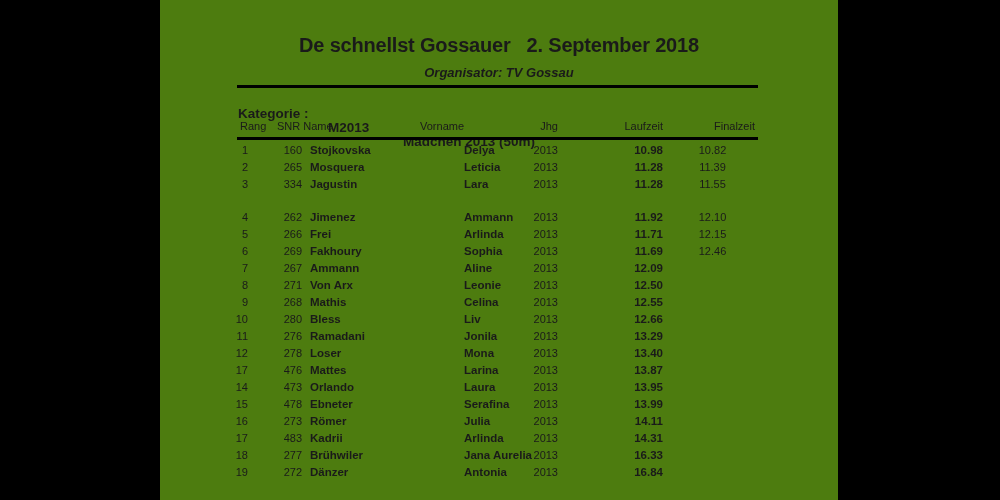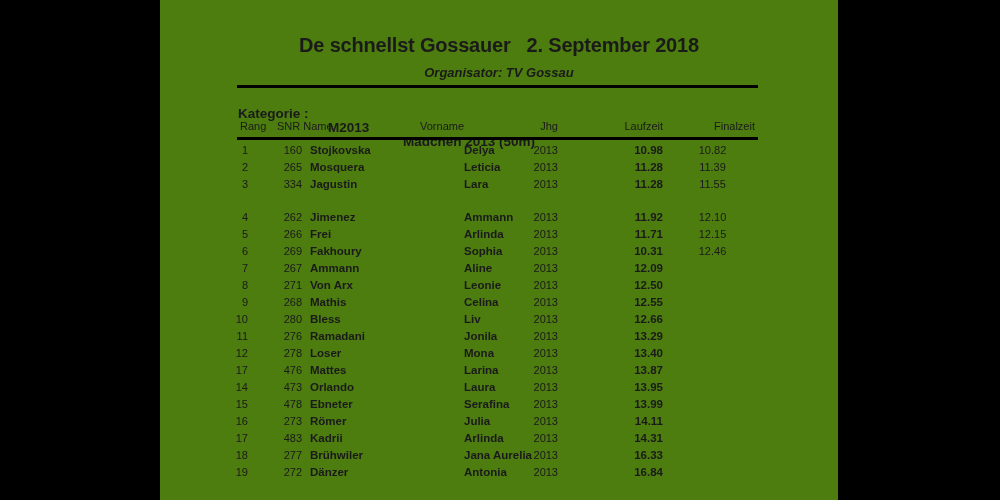--- a/index.html
+++ b/index.html
@@ -182,21 +182,21 @@
           <span class="cell c-jhg">2013</span>
           <span class="cell c-lauf">11.71</span>
           <span class="cell c-final">12.15</span>
         </div>
         <div class="row">
           <span class="cell c-rang">6</span>
           <span class="cell c-snr">269</span>
           <span class="cell c-name">Fakhoury</span>
           <span class="cell c-vorname">Sophia</span>
           <span class="cell c-jhg">2013</span>
-          <span class="cell c-lauf">10.31</span>
+          <span class="cell c-lauf">11.69</span>
           <span class="cell c-final">12.46</span>
         </div>
         <div class="row">
           <span class="cell c-rang">7</span>
           <span class="cell c-snr">267</span>
           <span class="cell c-name">Ammann</span>
           <span class="cell c-vorname">Aline</span>
           <span class="cell c-jhg">2013</span>
           <span class="cell c-lauf">12.09</span>
           <span class="cell c-final"></span>

